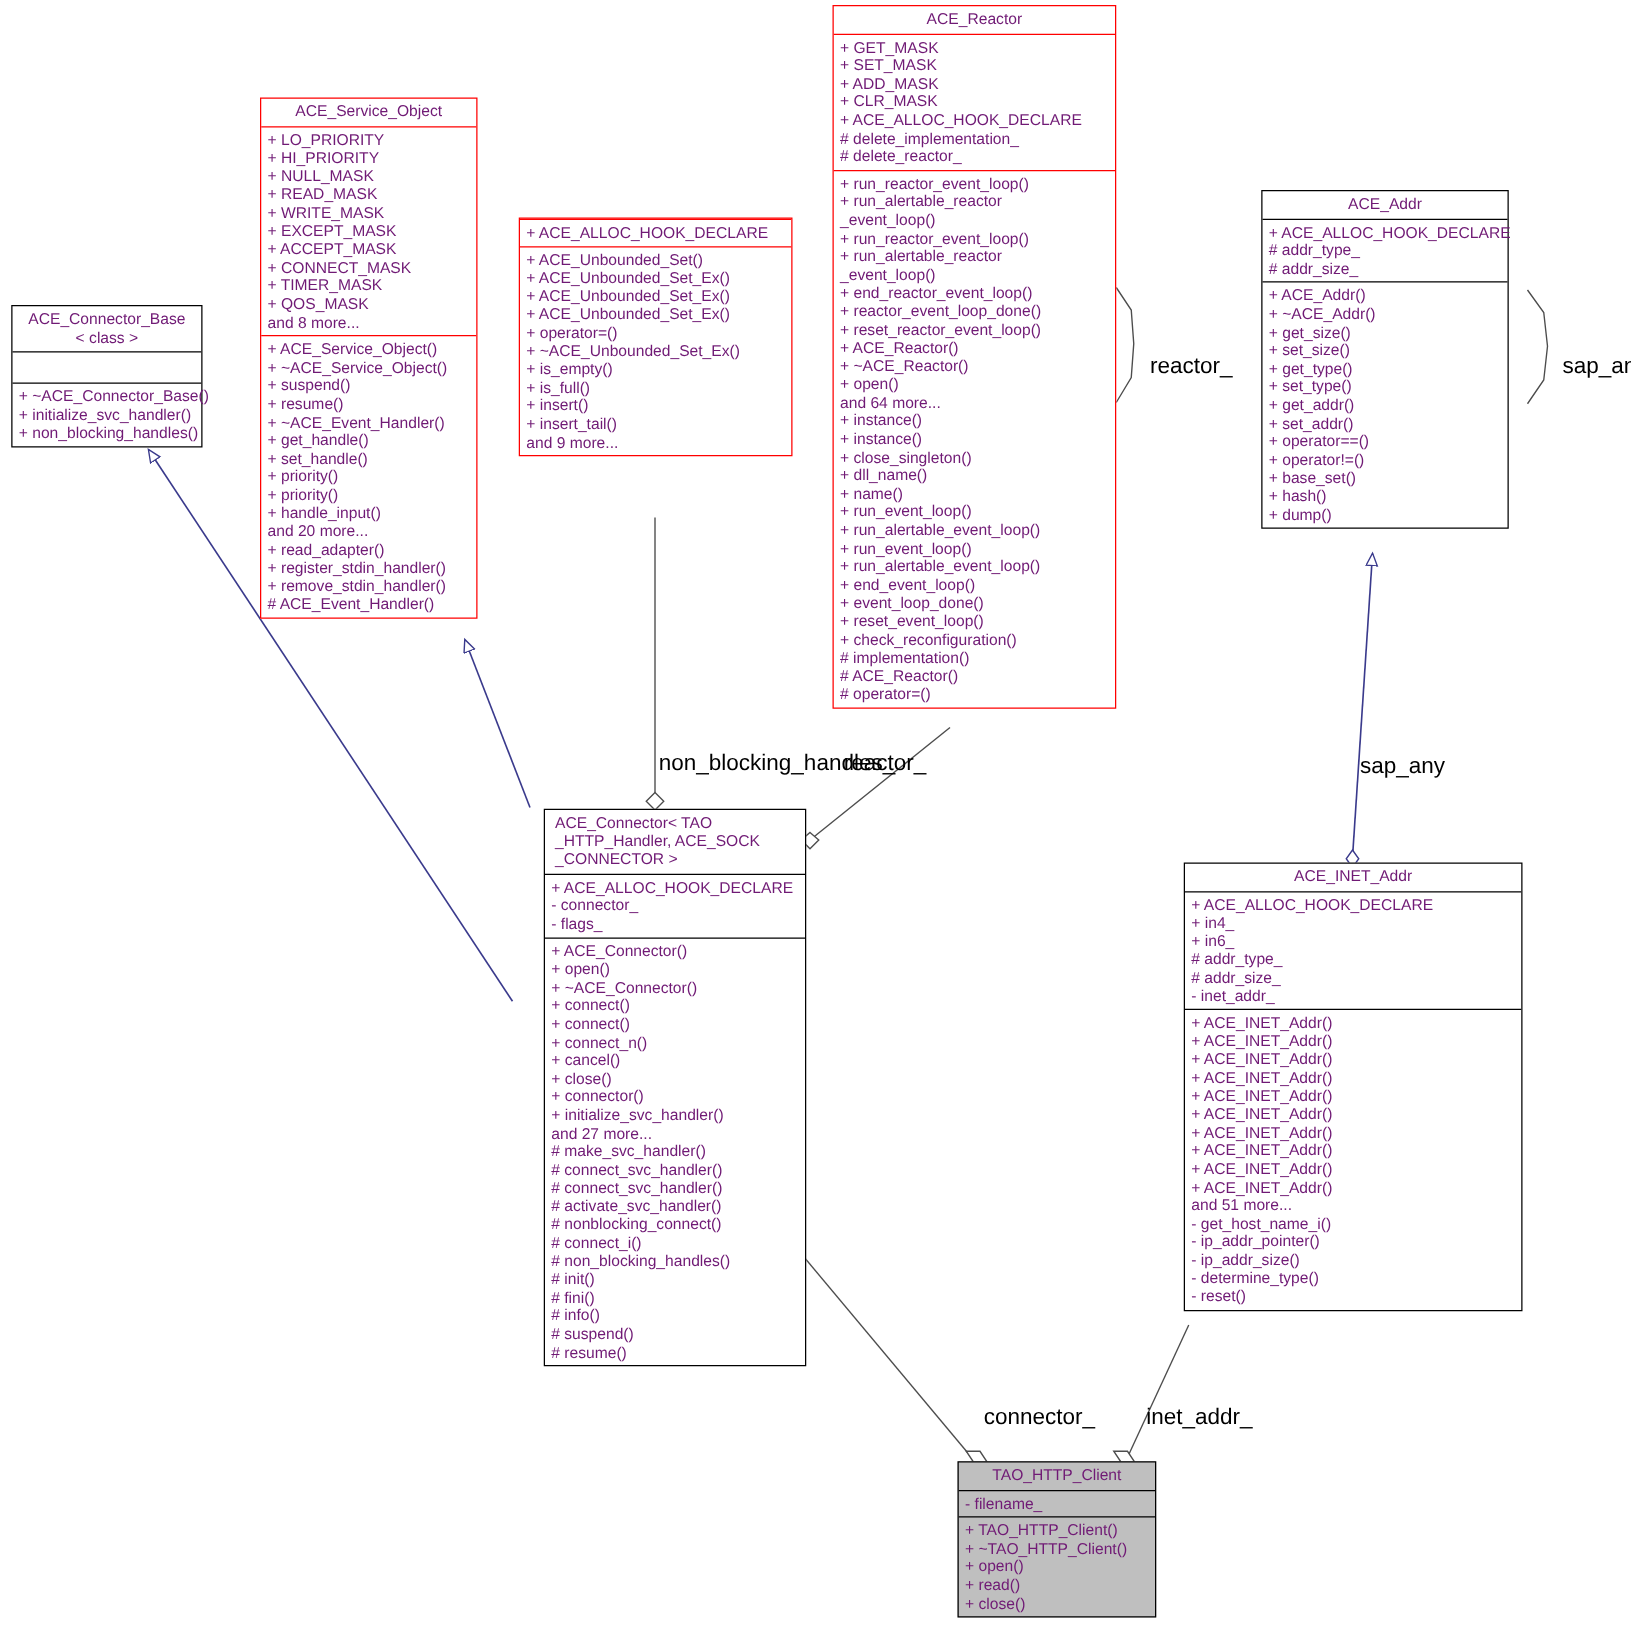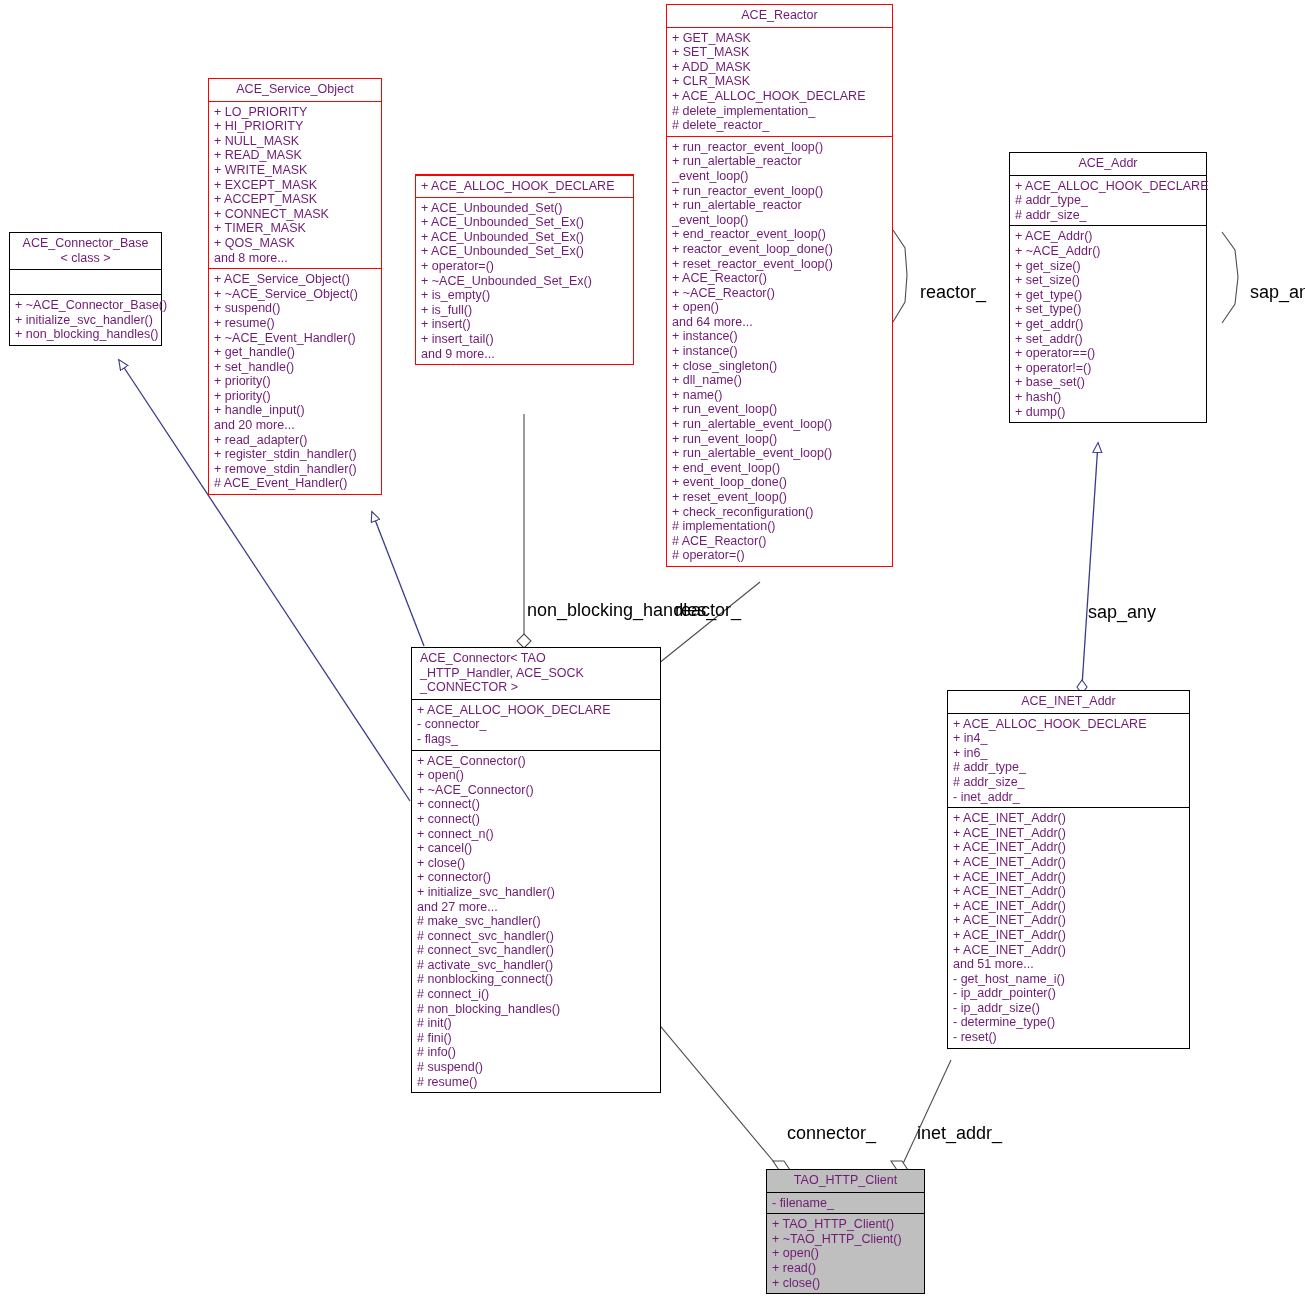--- a/index.html
+++ b/index.html
@@ -99,21 +99,21 @@
 
     <path d="M1222,232 L1235,250 L1238,277 L1235,304 L1222,323" fill="none" stroke="#4d4d4d" stroke-width="1.1"></path>
 
     <path d="M641,1003 L779,1168" fill="none" stroke="#4d4d4d" stroke-width="1.1"></path>
     <path d="M773,1161 L784,1161 L790,1170 L779,1170 z" fill="#ffffff" stroke="#4d4d4d" stroke-width="1.1"></path>
 
     <path d="M951,1060 L901,1168" fill="none" stroke="#4d4d4d" stroke-width="1.1"></path>
     <path d="M891,1161 L902,1161 L908,1170 L897,1170 z" fill="#ffffff" stroke="#4d4d4d" stroke-width="1.1"></path>
   </svg>
 
-  <div class="node" style="left:9px; top:232px; width:153px;">
+  <div class="node" style="left:9px; top:244px; width:153px;">
     <div class="title">ACE_Connector_Base
 &lt; class &gt;</div>
     <div class="sep"></div>
     <div class="compartment" style="min-height:18px;"></div>
     <div class="sep"></div>
     <div class="compartment">
       <div class="row">+ ~ACE_Connector_Base()</div>
       <div class="row">+ initialize_svc_handler()</div>
       <div class="row">+ non_blocking_handles()</div>
     </div>
@@ -241,21 +241,21 @@
       <div class="row">+ get_addr()</div>
       <div class="row">+ set_addr()</div>
       <div class="row">+ operator==()</div>
       <div class="row">+ operator!=()</div>
       <div class="row">+ base_set()</div>
       <div class="row">+ hash()</div>
       <div class="row">+ dump()</div>
     </div>
   </div>
 
-  <div class="node" style="left:411px; top:647px; width:250px;">
+  <div class="node" style="left:435px; top:647px; width:210px;">
     <div class="title" style="text-align:left; padding-left:8px;">ACE_Connector&lt; TAO
 _HTTP_Handler, ACE_SOCK
           _CONNECTOR &gt;</div>
     <div class="sep"></div>
     <div class="compartment">
       <div class="row">+ ACE_ALLOC_HOOK_DECLARE</div>
       <div class="row">- connector_</div>
       <div class="row">- flags_</div>
     </div>
     <div class="sep"></div>
@@ -279,21 +279,21 @@
       <div class="row"># connect_i()</div>
       <div class="row"># non_blocking_handles()</div>
       <div class="row"># init()</div>
       <div class="row"># fini()</div>
       <div class="row"># info()</div>
       <div class="row"># suspend()</div>
       <div class="row"># resume()</div>
     </div>
   </div>
 
-  <div class="node" style="left:947px; top:690px; width:243px;">
+  <div class="node" style="left:947px; top:690px; width:271px;">
     <div class="title">ACE_INET_Addr</div>
     <div class="sep"></div>
     <div class="compartment">
       <div class="row">+ ACE_ALLOC_HOOK_DECLARE</div>
       <div class="row">+ in4_</div>
       <div class="row">+ in6_</div>
       <div class="row"># addr_type_</div>
       <div class="row"># addr_size_</div>
       <div class="row">- inet_addr_</div>
     </div>

